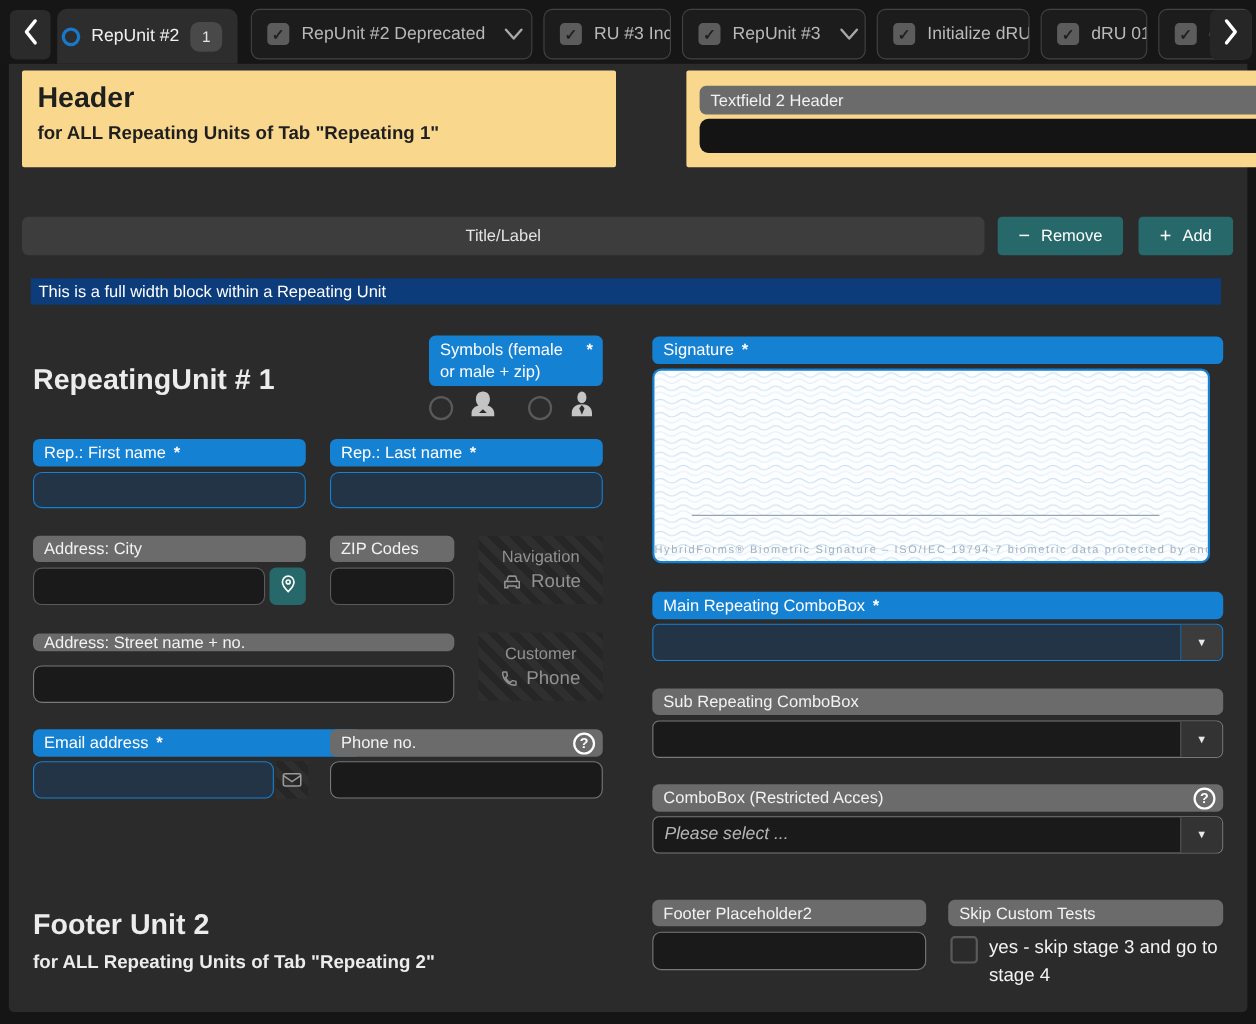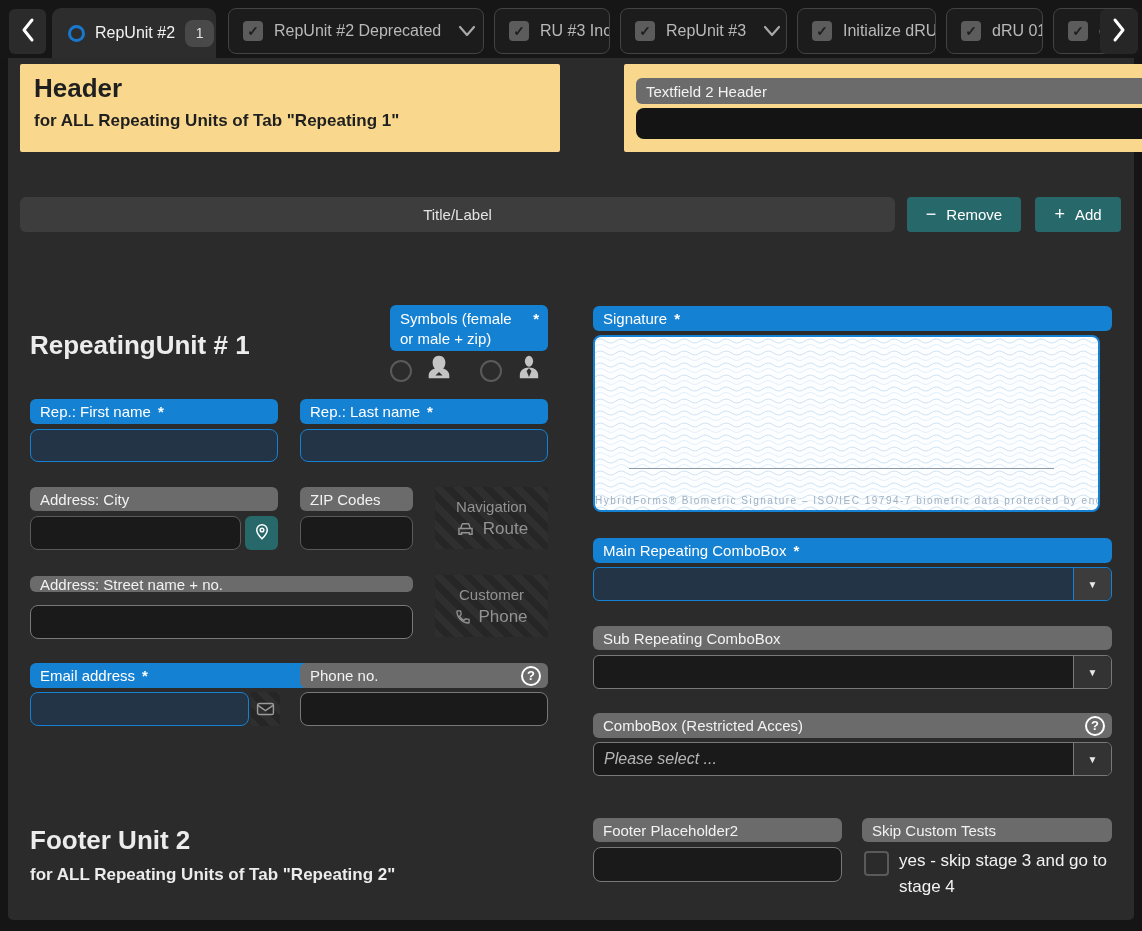--- a/index.html
+++ b/index.html
@@ -6,21 +6,21 @@
   html,body { width:1142px; height:931px; }
   body { background:#151515; font-family:"Liberation Sans", sans-serif; color:#e8e8e8; }
   .page { position:relative; width:1142px; height:931px; overflow:hidden; }
   .abs { position:absolute; }
 
   
   .tabbar { position:absolute; left:0; top:0; width:1142px; height:58px; background:#161616; }
   .nav-btn { position:absolute; top:9px; width:37px; height:45px; background:#2b2b2b; border-radius:6px;
              display:flex; align-items:center; justify-content:center; cursor:pointer; }
   .tab-active { position:absolute; left:52px; top:8px; width:164px; height:50px; background:#2d2d2d;
-                border-radius:9px 9px 0 0; display:flex; align-items:center; gap:10px; padding:0 16px; }
+                border-radius:9px 9px 0 0; display:flex; align-items:center; gap:10px; padding:0 4px; }
   .tab-active .ring { width:17px; height:17px; border:3px solid #1878cc; border-radius:50%; flex:none; }
   .tab-active .lbl { font-size:16px; color:#f2f2f2; white-space:nowrap; }
   .badge { background:#494949; color:#e3e3e3; border-radius:8px; font-size:14px; min-width:29px; height:27px;
            display:flex; align-items:center; justify-content:center; }
   .tab { position:absolute; top:8px; height:46px; background:#1c1c1c; border:1.5px solid #434343; border-radius:8px;
          display:flex; align-items:center; gap:11px; padding:0 14px; color:#b9b9b9; font-size:16px;
          white-space:nowrap; overflow:hidden; }
   .cb-tab { width:20px; height:20px; background:#5c5c5c; border-radius:4px; color:#1f1f1f; font-size:14px;
             font-weight:bold; display:flex; align-items:center; justify-content:center; flex:none; }
 
@@ -151,20 +151,21 @@
   <input class="abs ph-light" style="left: 20px; top: 197px; width: 875px; height: 35px; background: rgb(61, 61, 61); border: none; border-radius: 6px; color: rgb(230, 230, 230); font-size: 15px; padding: 0px 12px; font-family: inherit; text-align: center;" placeholder="Title/Label">
   <button class="abs btn-teal" style="left:907px; top:197px; width:114px; height:35px;">
     <span style="font-size:18px;">−</span>
     <span>Remove</span>
   </button>
   <button class="abs btn-teal" style="left:1035px; top:197px; width:86px; height:35px;">
     <span style="font-size:18px;">+</span>
     <span>Add</span>
   </button>
 
+  <div class="abs banner" style="left:28px; top:253px; width:1082px; height:24px;">This is a full width block within a Repeating Unit</div>
 
   <div class="abs h1" style="left:30px; top:330px; color:#ececec;">RepeatingUnit # 1</div>
 
   <div class="abs label-blue" style="left:390px; top:305px; width:158px; height:46px; padding:4px 22px 4px 10px; line-height:1.35; align-items:flex-start;">
     <span>Symbols (female or male + zip)</span>
     <span class="req abs" style="right:9px; top:4px;">*</span>
   </div>
   <div class="abs radio" style="left:390px; top:360px; width:22px; height:22px;"></div>
   <span class="abs" style="left:424px; top:353px;">
     <svg width="30" height="30" viewBox="0 0 32 32">

